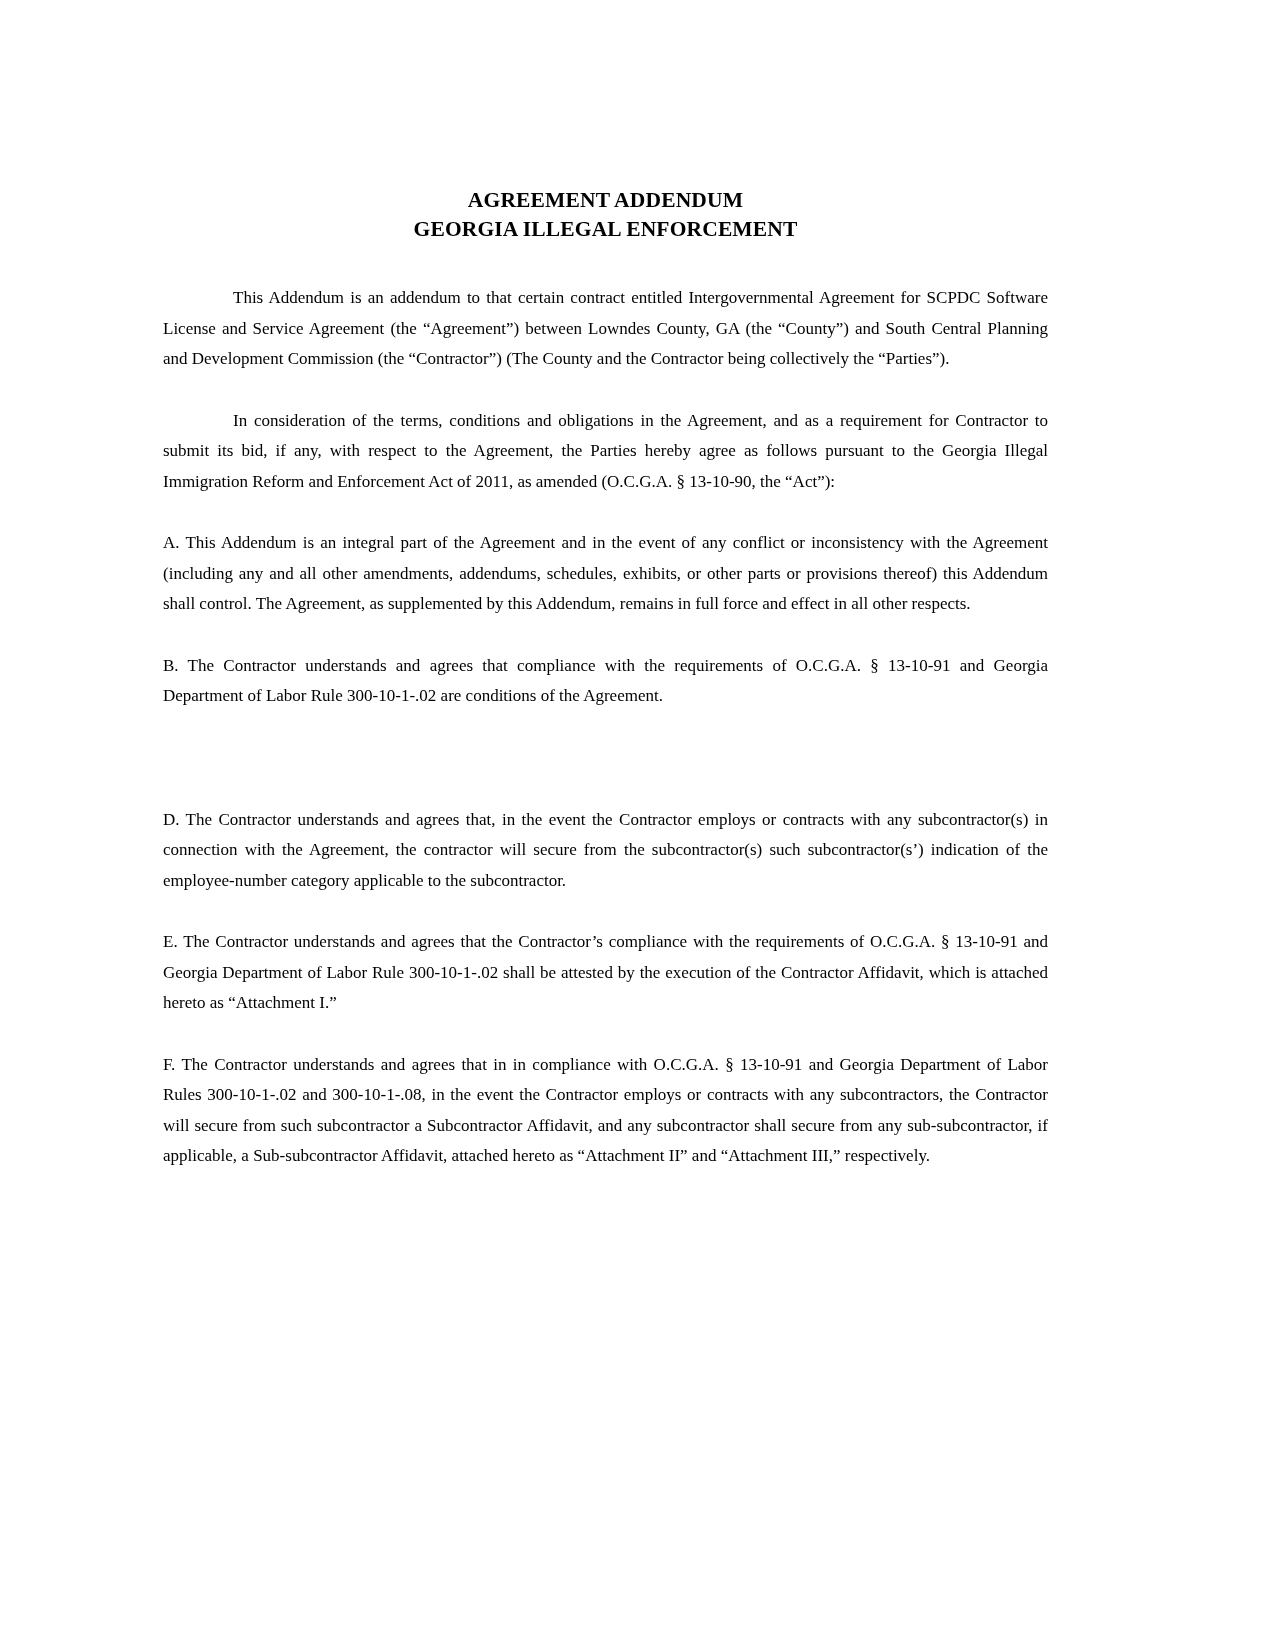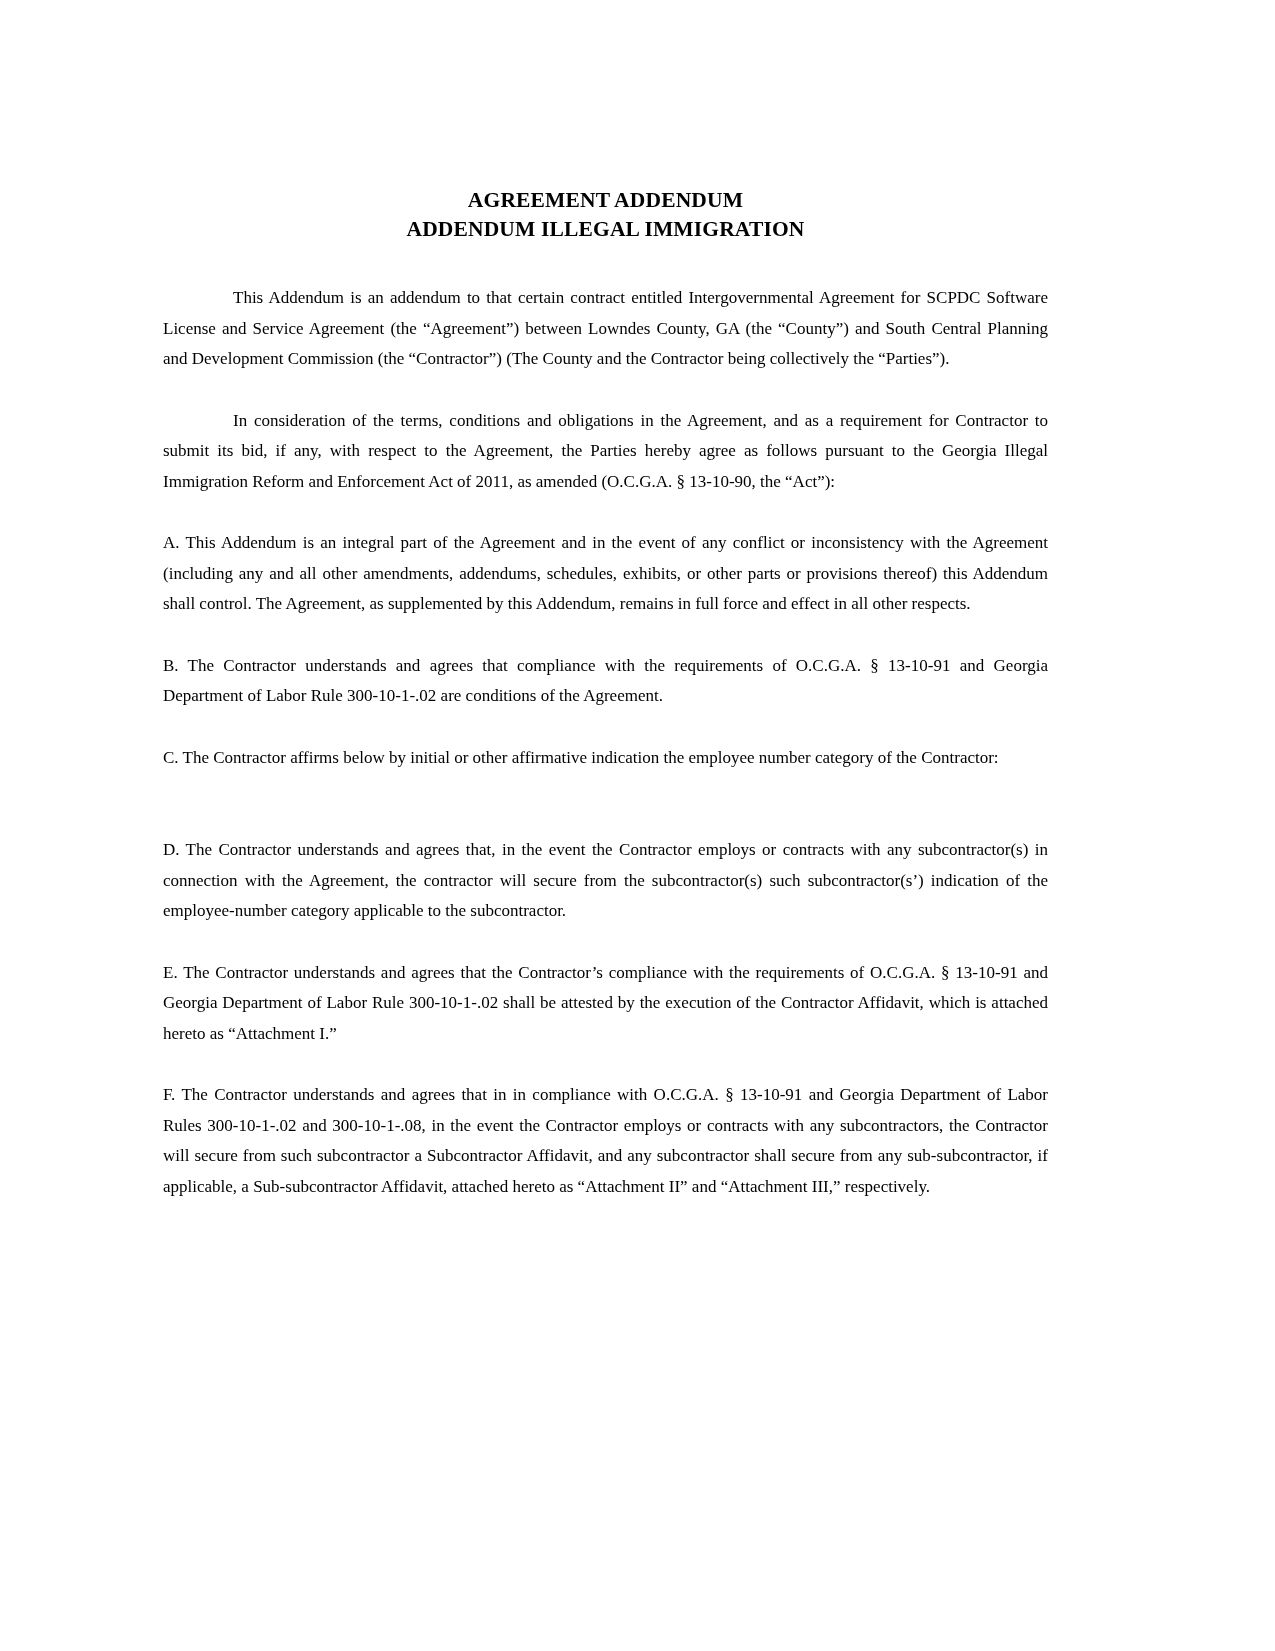--- a/index.html
+++ b/index.html
@@ -106,42 +106,41 @@
 </style>
 </head>
 <body>
 
 <div class="page">
 
   <div class="content">
 
     <div class="doc-title">
       <span class="title-line">AGREEMENT ADDENDUM</span>
-      <span class="title-line">ADDENDUM ILLEGAL IMMIGRATION</span>
+      <span class="title-line">GEORGIA ILLEGAL ENFORCEMENT</span>
     </div>
 
     <div class="gap-lg"></div>
 
     <p class="para"><span class="indent"></span><span>This Addendum is an addendum to that certain contract entitled Intergovernmental Agreement for SCPDC Software License and Service Agreement (the “Agreement”) between Lowndes County, GA (the “County”) and South Central Planning and Development Commission (the “Contractor”) (The County and the Contractor being collectively the “Parties”).</span></p>
 
     <div class="gap-md"></div>
 
     <p class="para"><span class="indent"></span><span>In consideration of the terms, conditions and obligations in the Agreement, and as a requirement for Contractor to submit its bid, if any, with respect to the Agreement, the Parties hereby agree as follows pursuant to the Georgia Illegal Immigration Reform and Enforcement Act of 2011, as amended (O.C.G.A. § 13-10-90, the “Act”):</span></p>
 
     <div class="gap-md"></div>
 
     <p class="para">A.  This Addendum is an integral part of the Agreement and in the event of any conflict or inconsistency with the Agreement (including any and all other amendments, addendums, schedules, exhibits, or other parts or provisions thereof) this Addendum shall control. The Agreement, as supplemented by this Addendum, remains in full force and effect in all other respects.</p>
 
     <div class="gap-md"></div>
 
     <p class="para">B.  The Contractor understands and agrees that compliance with the requirements of O.C.G.A. § 13-10-91 and Georgia Department of Labor Rule 300-10-1-.02 are conditions of the Agreement.</p>
 
     <div class="gap-md"></div>
 
-    <p class="para">C.  The Contractor affirms below by initial or other affirmative indication the employee number category of the Contractor:</p>
 
     <div class="gap-md"></div>
 
 
     <div class="gap-md"></div>
 
     <p class="para">D.  The Contractor understands and agrees that, in the event the Contractor employs or contracts with any subcontractor(s) in connection with the Agreement, the contractor will secure from the subcontractor(s) such subcontractor(s’) indication of the employee-number category applicable to the subcontractor.</p>
 
     <div class="gap-md"></div>
 

